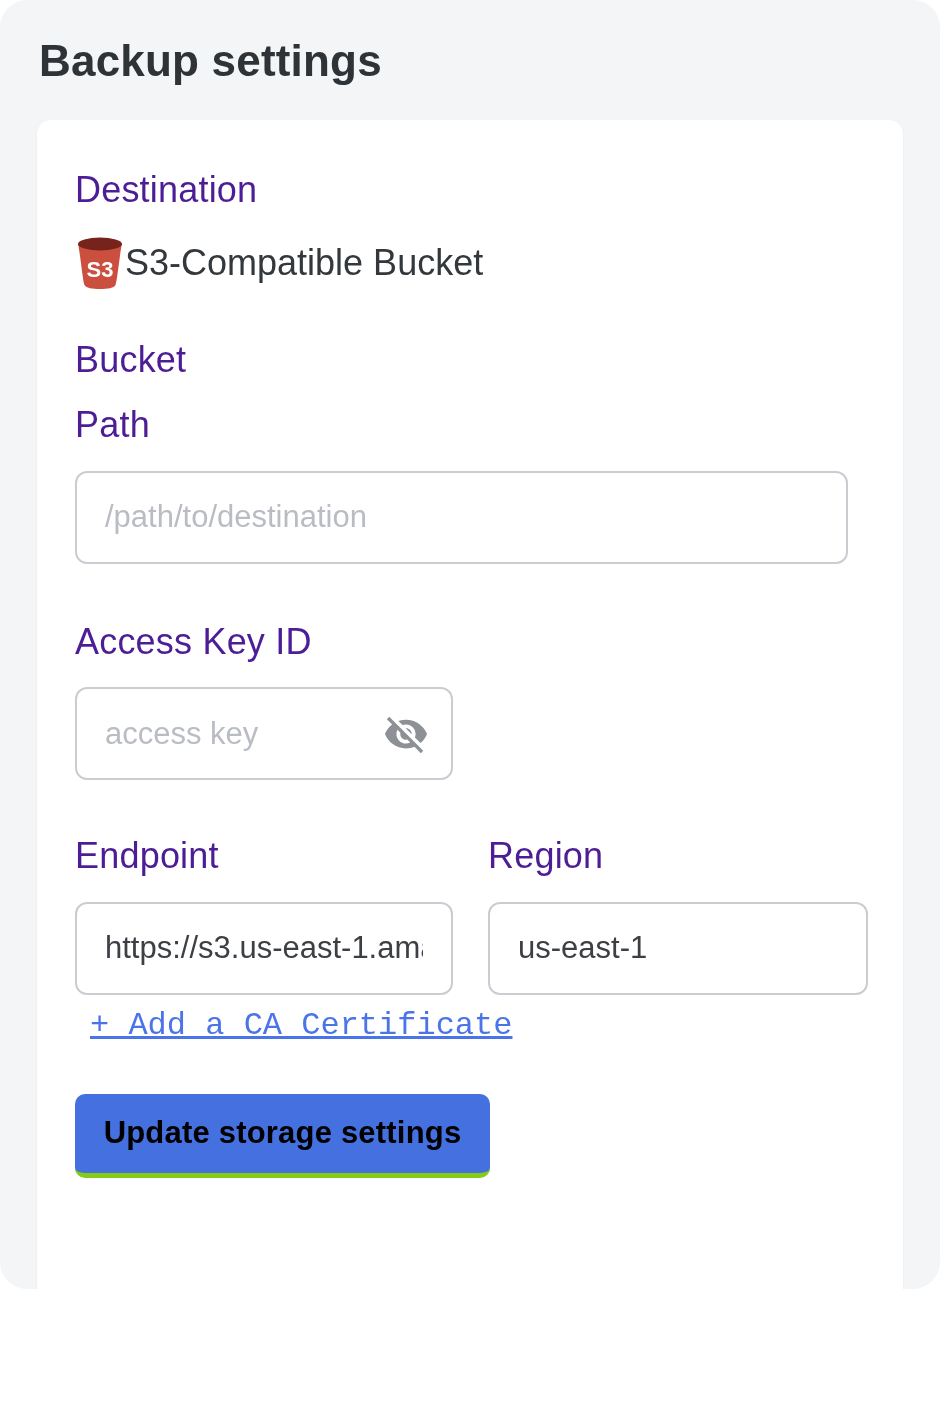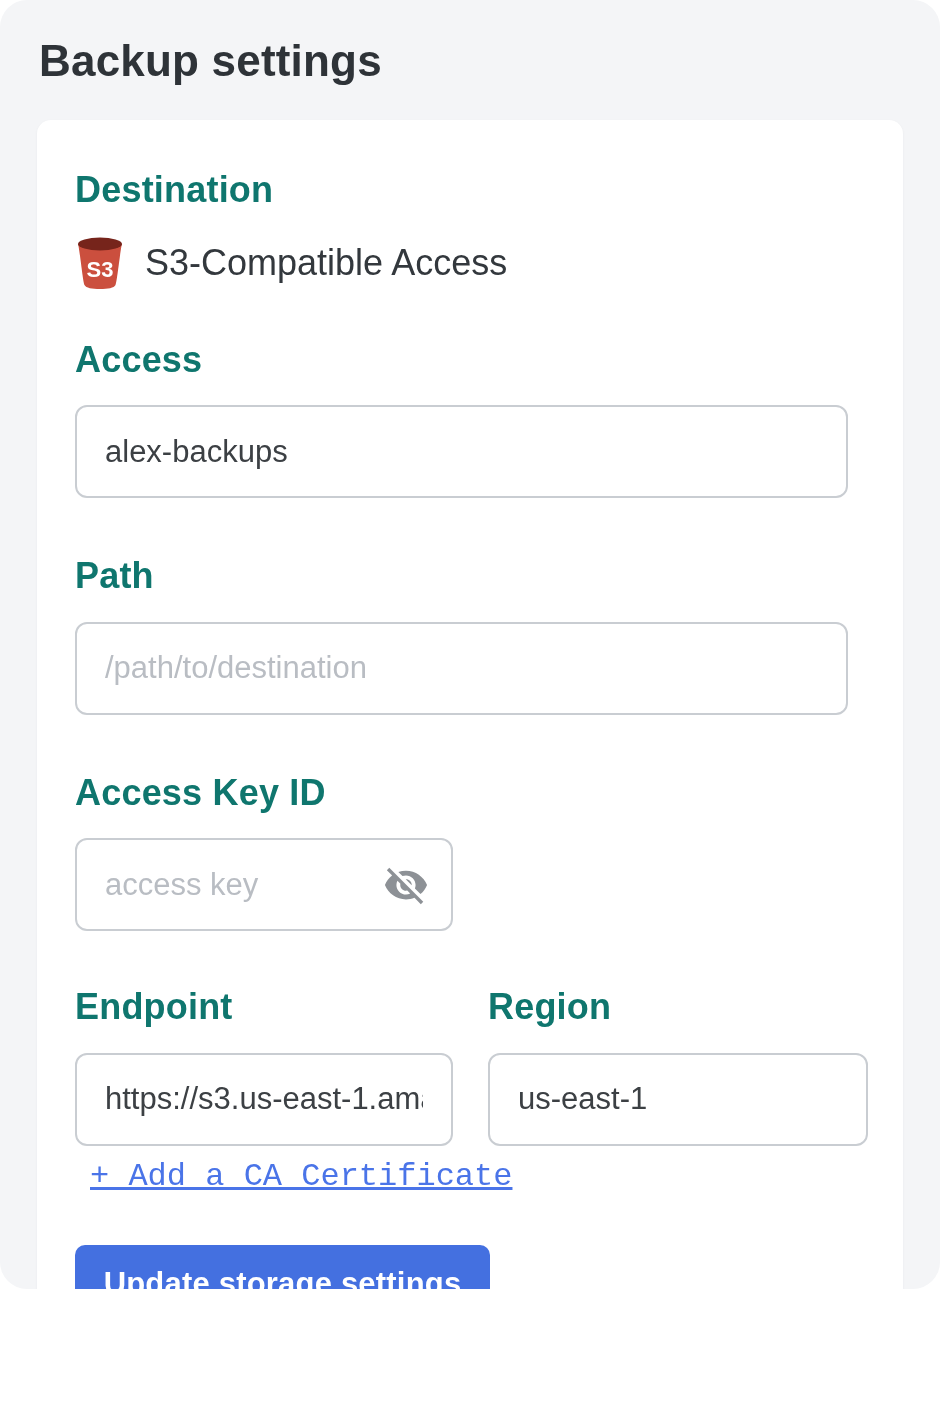--- a/index.html
+++ b/index.html
@@ -29,30 +29,29 @@
     box-sizing: border-box;
     width: 866px;
     height: 1270px;
     background: #ffffff;
     border-radius: 14px;
     box-shadow: 0 1px 3px rgba(20,30,50,0.05);
     padding: 50px 54px 38px 38px;
   }
   .field-label {
     font-size: 36px;
-    font-weight: bold;
-    color: #0f766e;
+    font-weight: normal;
+    color: #4c1d95;
     line-height: 1.1;
     margin: 0 0 26px 0;
     letter-spacing: 0.2px;
   }
   .dest-row {
     display: flex;
     align-items: center;
-    gap: 20px;
     margin: 0 0 50px 0;
     height: 54px;
   }
   .dest-text {
     font-size: 36px;
     color: #33383d;
   }
   .s3-icon { width: 50px; height: 52px; flex: 0 0 auto; }
   .text-input {
     box-sizing: border-box;
@@ -104,23 +103,23 @@
     cursor: pointer;
     font-family: Liberation Mono, monospace;
   }
   .submit-btn {
     display: block;
     box-sizing: border-box;
     width: 415px;
     height: 84px;
     background: #4470e0;
     border: none;
-    border-bottom: 5px solid #f9a8d4;
+    border-bottom: 5px solid #84cc16;
     border-radius: 10px;
-    color: #ffffff;
+    color: #000000;
     font-family: "Liberation Sans", "DejaVu Sans", sans-serif;
     font-size: 31px;
     font-weight: bold;
     letter-spacing: 0.2px;
     cursor: pointer;
   }
 </style>
 </head>
 <body>
 
@@ -131,25 +130,24 @@
   <div class="card">
 
     <div class="field-label">Destination</div>
 
     <div class="dest-row">
       <svg class="s3-icon" viewBox="0 0 48 52" aria-hidden="true">
         <path d="M2 7 C3.5 11 7 46 8.5 48 C10 51 16 52 24 52 C32 52 38 51 39.5 48 C41 46 44.5 11 46 7 Z" fill="#cb4f3e"></path>
         <ellipse cx="24" cy="7" rx="22" ry="6.5" fill="#76241b"></ellipse>
         <text x="24" y="40" text-anchor="middle" font-family="Liberation Sans, DejaVu Sans, sans-serif" font-size="22" font-weight="bold" fill="#ffffff">S3</text>
       </svg>
-      <span class="dest-text">S3-Compatible Access</span>
+      <span class="dest-text">S3-Compatible Bucket</span>
     </div>
 
-    <div class="field-label">Access</div>
-    <input type="text" class="text-input full" value="alex-backups" style="">
+    <div class="field-label">Bucket</div>
 
     <div class="field-label">Path</div>
     <input type="text" class="text-input full" placeholder="/path/to/destination" style="">
 
     <div class="grid2 labels">
       <div class="field-label">Access Key ID</div>
     </div>
     <div class="grid2 row-1">
       <div class="input-wrap">
         <input type="text" class="text-input" placeholder="access key" style="">

